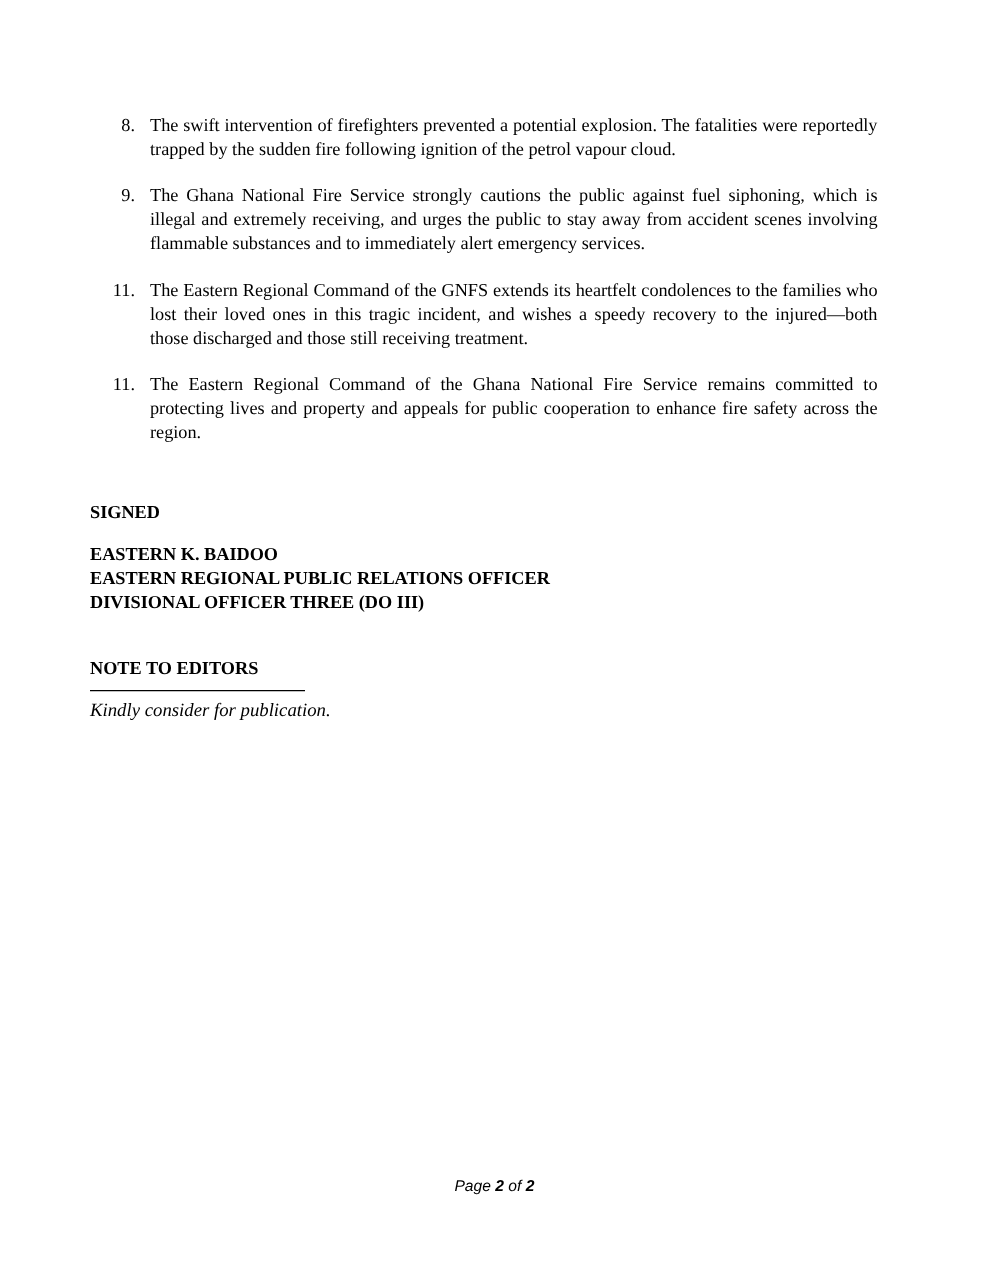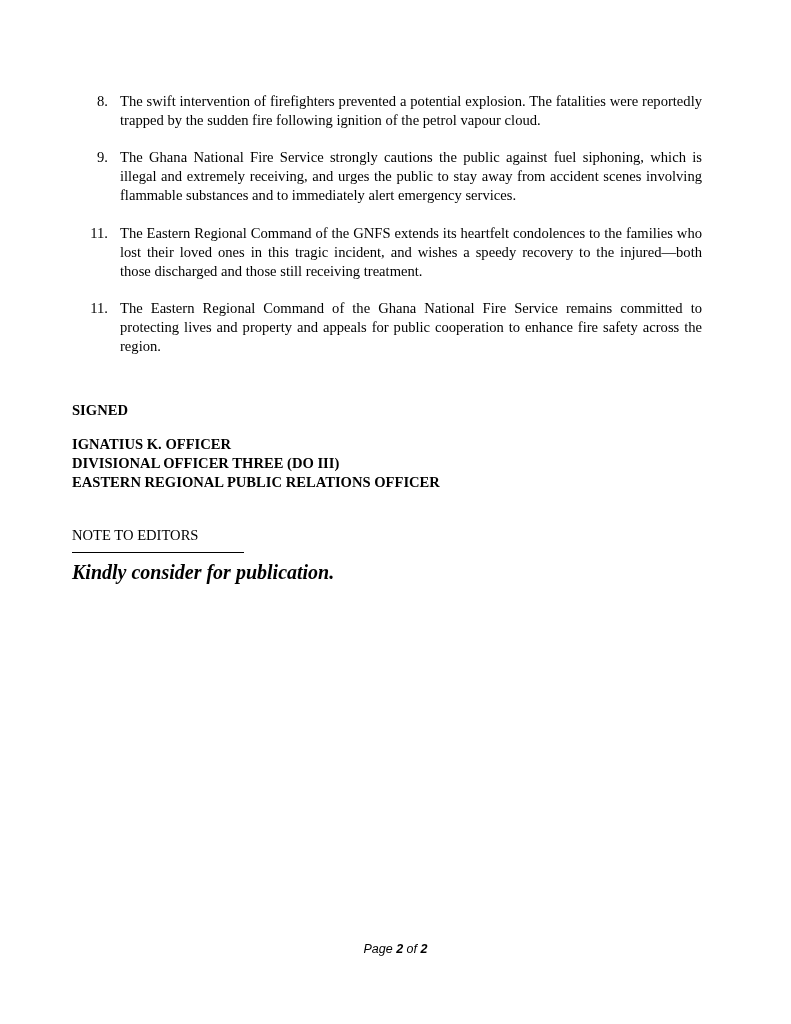--- a/index.html
+++ b/index.html
@@ -71,34 +71,34 @@
   }
   .signer-line {
     font-weight: bold;
     font-size: 14.6px;
     line-height: 1.28;
   }
   .note-block {
     margin-top: 36px;
   }
   .note-title {
-    font-weight: normal;
+    font-weight: bold;
     font-size: 14.6px;
     margin-bottom: 4px;
   }
   .note-rule {
     width: 172px;
     height: 0;
     border-top: 1px solid #000;
     margin: 8px 0 8px 0;
   }
   .note-text {
-    font-weight: bold;
+    font-weight: normal;
     font-style: italic;
-    font-size: 20px;
+    font-size: 15px;
   }
   .footer {
     position: absolute;
     left: 0;
     top: 942px;
     width: 791px;
     text-align: center;
     font-family: "Liberation Sans", sans-serif;
     font-size: 12.5px;
     color: #000;
@@ -130,23 +130,23 @@
       </li>
       <li class="list-item">
         <span class="num">11.</span>
         <span class="txt">The Eastern Regional Command of the Ghana National Fire Service remains committed to protecting lives and property and appeals for public cooperation to enhance fire safety across the region.</span>
       </li>
     </ol>
 
 
     <div class="signed-block">
       <div class="signed-label">SIGNED</div>
-      <div class="signer-line">IGNATIUS K. OFFICER</div>
+      <div class="signer-line">EASTERN K. BAIDOO</div>
+      <div class="signer-line">EASTERN REGIONAL PUBLIC RELATIONS OFFICER</div>
       <div class="signer-line">DIVISIONAL OFFICER THREE (DO III)</div>
-      <div class="signer-line">EASTERN REGIONAL PUBLIC RELATIONS OFFICER</div>
     </div>
 
     <div class="note-block">
       <div class="note-title">NOTE TO EDITORS</div>
       <div class="note-rule"></div>
       <div class="note-text">Kindly consider for publication.</div>
     </div>
 
   </div>
 

